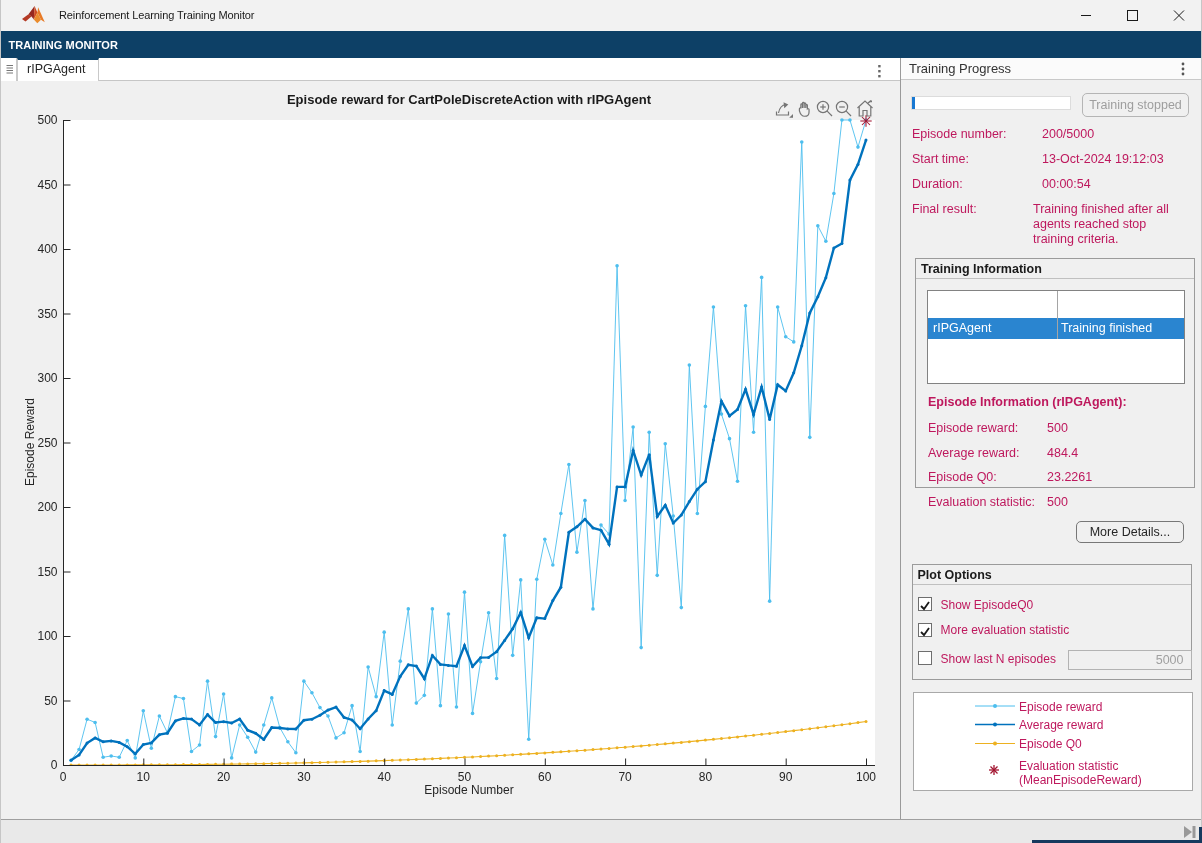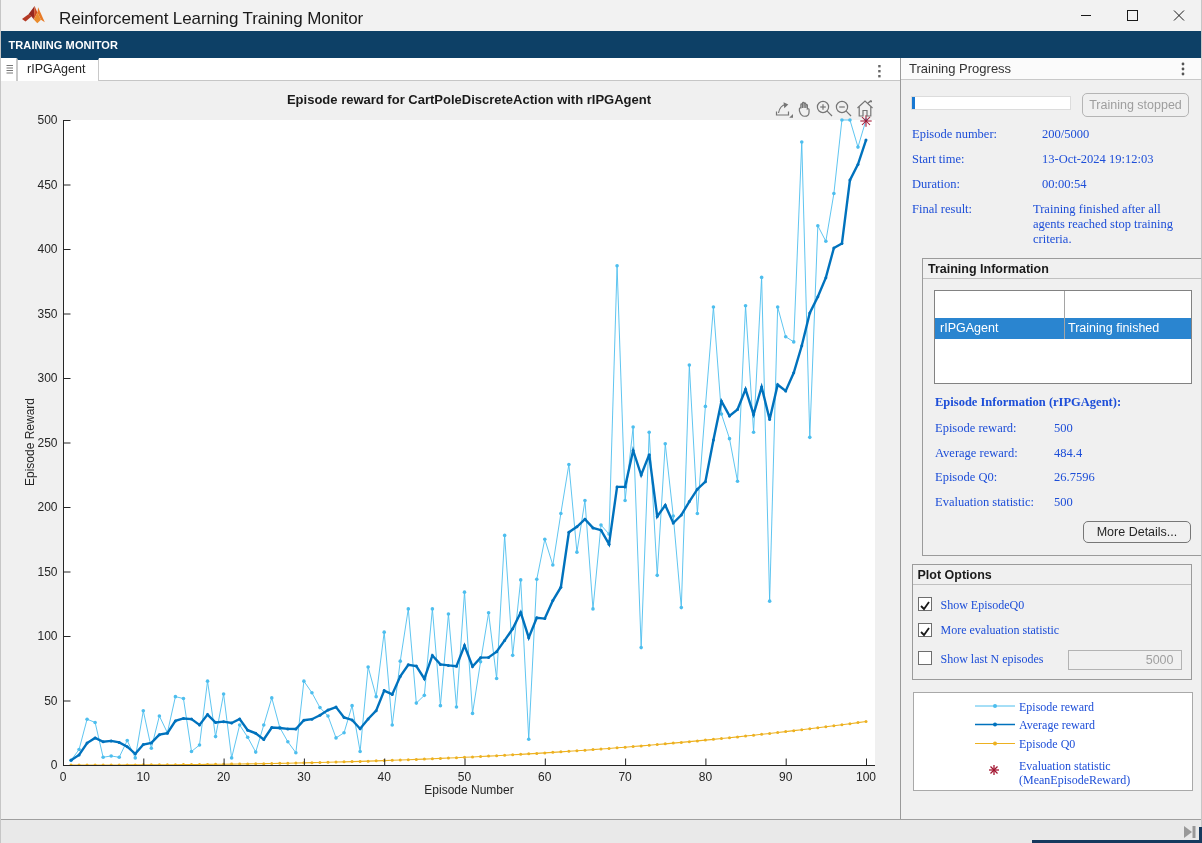--- a/index.html
+++ b/index.html
@@ -1,21 +1,21 @@
 <!DOCTYPE html>
 <html><head><meta charset="utf-8"><style>
 * { margin:0; padding:0; box-sizing:border-box; }
 html,body { width:1202px; height:843px; overflow:hidden; background:#f0f0f0;
   font-family:"Liberation Sans", sans-serif; }
 #win { position:absolute; inset:0; width:1202px; height:843px; }
 .abs { position:absolute; }
 
 
 #titlebar { left:0; top:0; width:1202px; height:31px; background:#f2f2f2; }
-#title { left:59px; top:8.5px; font-size:17px; letter-spacing:-0.1px; color:#1a1a1a; }
+#title { left:59px; top:8.5px; font-size:11px; letter-spacing:-0.1px; color:#1a1a1a; }
 
 #ribbon { left:0; top:31px; width:1202px; height:27px; background:#0d4066; }
 #ribbon span { position:absolute; left:8.5px; top:7.5px; color:#fff; font-size:11px; font-weight:bold; letter-spacing:0.1px; }
 
 #tabrow { left:0; top:58px; width:901px; height:23px; background:#ffffff; border-bottom:1px solid #c6c6c6; }
 #tab { position:absolute; left:17px; top:0; width:82px; height:23px; background:#fff;
   border-top:2.5px solid #0d4066; border-left:1px solid #c9c9c9; border-right:1px solid #c9c9c9;
   padding-left:9px; font-size:12.5px; color:#262626; line-height:19px; }
 
 
@@ -23,21 +23,21 @@
 .tk { font-family:"Liberation Sans",sans-serif; font-size:12px; fill:#262626; }
 .ttl { font-family:"Liberation Sans",sans-serif; font-size:13px; font-weight:bold; fill:#1a1a1a; }
 .lbl { font-family:"Liberation Sans",sans-serif; font-size:12px; fill:#262626; }
 
 
 #rpanel { left:901px; top:58px; width:301px; height:761px; background:#f0f0f0; }
 #rphead { position:absolute; left:0; top:0; width:301px; height:22px; background:#fbfbfb; border-bottom:1px solid #c9c9c9; }
 #rphead span { position:absolute; left:8px; top:3px; font-size:13px; color:#333; }
 #vdiv { left:900px; top:58px; width:1px; height:785px; background:#9a9a9a; }
 
-.rl { font-size:12.5px; color:#1d4ed8;font-family:Liberation Serif, serif; }
+.rl { font-size:12.5px; color:#be185d; }
 .grp { position:absolute; border:1px solid #9b9b9b; background:#f0f0f0; }
 .grptitle { position:absolute; left:5px; top:3px; font-weight:bold; font-size:12.5px; color:#1a1a1a; }
 .grpsep { position:absolute; left:0; width:100%; height:1px; background:#c0c0c0; }
 
 .btn { position:absolute; border:1px solid #4d7c0f; border-radius:5px; font-size:12.5px;
   text-align:center; color:#262626; background:#f0f0f0; }
 .cb { position:absolute; width:14px; height:14px; background:#fff; border:1px solid #6e6e6e; }
 
 #statusbar { left:0; top:819px; width:1202px; height:24px; background:#e9e9e9; border-top:1px solid #9f9f9f; }
 </style></head>
@@ -498,38 +498,38 @@
 
     <div class="abs rl" style="left:11px;top:69px">Episode number:</div>
     <div class="abs rl" style="left:141px;top:69px">200/5000</div>
     <div class="abs rl" style="left:11px;top:94px">Start time:</div>
     <div class="abs rl" style="left:141px;top:94px">13-Oct-2024 19:12:03</div>
     <div class="abs rl" style="left:11px;top:119px">Duration:</div>
     <div class="abs rl" style="left:141px;top:119px">00:00:54</div>
     <div class="abs rl" style="left:11px;top:144px">Final result:</div>
     <div class="abs rl" style="left:132px;top:144px;width:150px;line-height:14.8px">Training finished after all agents reached stop training criteria.</div>
 
-    <div class="grp" style="left:21px;top:199.5px;width:280px;height:298px">
+    <div class="grp" style="left:14px;top:199.5px;width:280px;height:230px">
       <div class="grptitle">Training Information</div>
       <div class="grpsep" style="top:19px"></div>
 
       <div style="position:absolute;left:11px;top:31px;width:258px;height:94px;background:#fff;border:1px solid #828282">
         <div style="position:absolute;left:0;top:27px;width:256px;height:21px;background:#2a85d0;color:#fff">
           <span style="position:absolute;left:5px;top:3px;font-size:12.5px">rIPGAgent</span>
           <span style="position:absolute;left:133px;top:3px;font-size:12.5px">Training finished</span>
         </div>
         <div style="position:absolute;left:129px;top:0;width:1px;height:48px;background:#a5a5a5"></div>
       </div>
       <div class="abs rl" style="left:12px;top:136px;font-weight:bold">Episode Information (rIPGAgent):</div>
       <div class="abs rl" style="left:12px;top:162px">Episode reward:</div>
       <div class="abs rl" style="left:131px;top:162px">500</div>
       <div class="abs rl" style="left:12px;top:187px">Average reward:</div>
       <div class="abs rl" style="left:131px;top:187px">484.4</div>
       <div class="abs rl" style="left:12px;top:211.5px">Episode Q0:</div>
-      <div class="abs rl" style="left:131px;top:211.5px">26.7596</div>
+      <div class="abs rl" style="left:131px;top:211.5px">23.2261</div>
       <div class="abs rl" style="left:12px;top:236px">Evaluation statistic:</div>
       <div class="abs rl" style="left:131px;top:236px">500</div>
       <div class="btn" style="left:160px;top:262px;width:108px;height:22px;line-height:20px;border-color:#777">More Details...</div>
     </div>
 
     <div class="grp" style="left:10.5px;top:505.5px;width:280px;height:116px">
       <div class="grptitle">Plot Options</div>
       <div class="grpsep" style="top:19px"></div>
       <div class="cb" style="left:5px;top:32.5px">
         <svg width="12" height="12" viewBox="0 0 12 12">
@@ -538,21 +538,21 @@
       </div>
       <div class="abs rl" style="left:28px;top:33px;font-size:12px">Show EpisodeQ0</div>
       <div class="cb" style="left:5px;top:58px">
         <svg width="12" height="12" viewBox="0 0 12 12">
             <path d="M2 6 L5 9 L10 2" stroke="#1a1a1a" stroke-width="1.8" fill="none"></path>
           </svg>
       </div>
       <div class="abs rl" style="left:28px;top:58.5px;font-size:12px">More evaluation statistic</div>
       <div class="cb" style="left:5px;top:86.5px"></div>
       <div class="abs rl" style="left:28px;top:87px;font-size:12px">Show last N episodes</div>
-      <div class="abs" style="left:155px;top:85px;width:114px;height:20px;border:1px solid #b3b3b3;background:#f0f0f0">
+      <div class="abs" style="left:155px;top:85px;width:124px;height:20px;border:1px solid #b3b3b3;background:#f0f0f0">
         <span style="position:absolute;right:7px;top:2.5px;font-size:12.5px;color:#a0a0a0">5000</span>
       </div>
     </div>
 
     <div class="abs" style="left:11.5px;top:633.5px;width:280px;height:99px;background:#fff;border:1px solid #a9a9a9">
       <svg width="278" height="98" viewBox="0 0 278 98">
 <line x1="61" y1="13" x2="101" y2="13" stroke="#4DBEEE" stroke-width="1"></line>
           <circle cx="81" cy="13" r="2" fill="#4DBEEE"></circle>
 <line x1="61" y1="31.5" x2="101" y2="31.5" stroke="#0072BD" stroke-width="1.6"></line>
           <circle cx="81" cy="31.5" r="2" fill="#0072BD"></circle>

